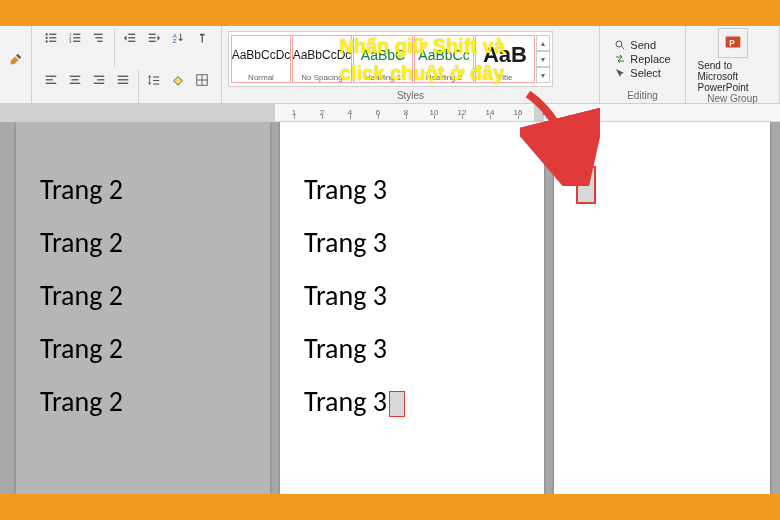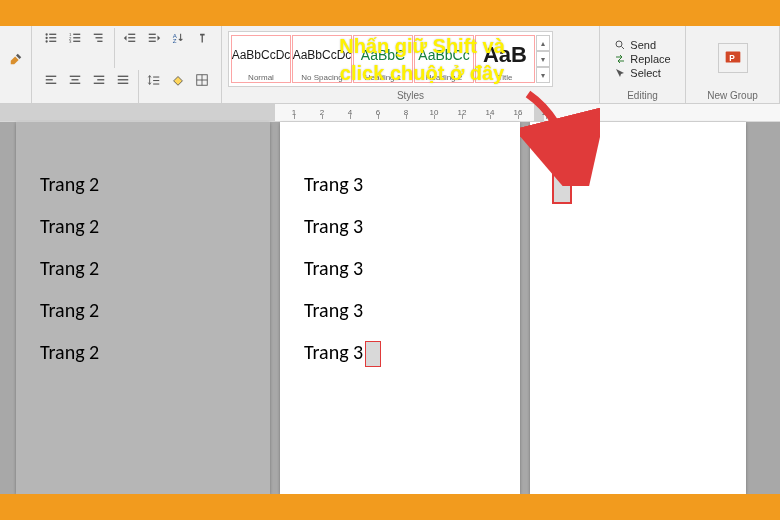--- a/index.html
+++ b/index.html
@@ -124,27 +124,27 @@
     height: 372px;
     background: #a8a8a8;
     display: flex;
     gap: 10px;
     padding: 0;
   }
   .page {
     background: #fff;
     box-shadow: 0 1px 3px rgba(0,0,0,.3);
     padding: 50px 24px 0 24px;
-    font-size: 20px;
+    font-size: 28px;
     font-family: "Calibri", Arial, sans-serif;
     color: #000;
   }
   .page-dim { background: #b6b6b6; color: #000; }
   .page-1 { width: 254px; margin-left: 16px; }
-  .page-2 { width: 240px; }
+  .page-2 { width: 264px; }
   .page-3 { width: 216px; position: relative; }
   .line { margin-bottom: 18px; white-space: nowrap; }
 
   .cursor-mark {
     display: inline-block;
     width: 16px;
     height: 26px;
     background: rgba(180,180,180,.5);
     border: 1.5px solid #e03a3a;
     vertical-align: middle;
@@ -386,20 +386,21 @@
 
     <div class="ribbon-group" style="width:94px">
       <div class="group-content">
         <div class="newgroup-btn">
           <div class="newgroup-ico">
             <svg viewBox="0 0 24 24" width="22" height="22">
                 <rect x="4" y="5" width="16" height="12" rx="1" fill="#d24726"></rect>
                 <text x="8" y="15" font-size="9" fill="#fff" font-weight="700">P</text>
               </svg>
           </div>
+          <span style="line-height:1.1">Send to Microsoft PowerPoint</span>
         </div>
       </div>
       <div class="group-label">New Group</div>
     </div>
 
   </div>
 
   <div class="ruler">
     <div class="ruler-dark"></div>
     <div class="ruler-dark2"></div>

